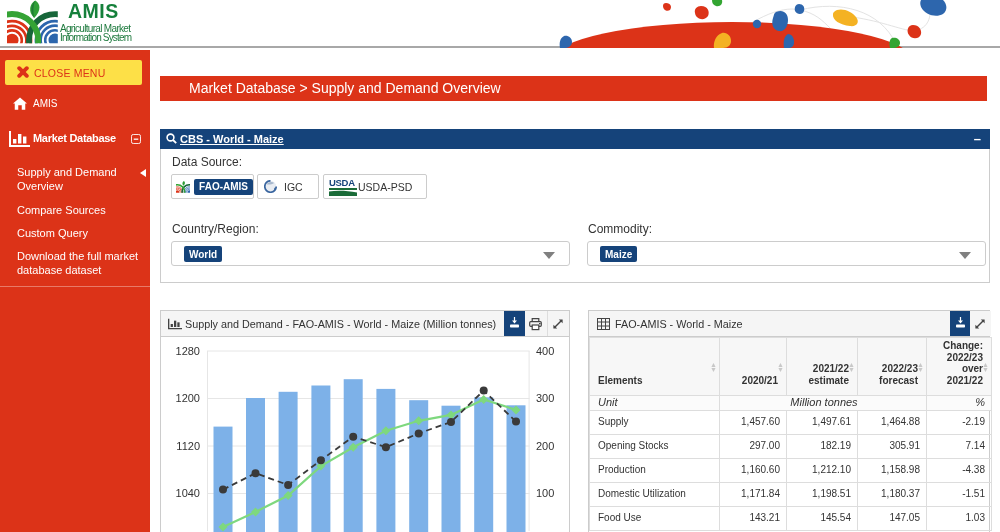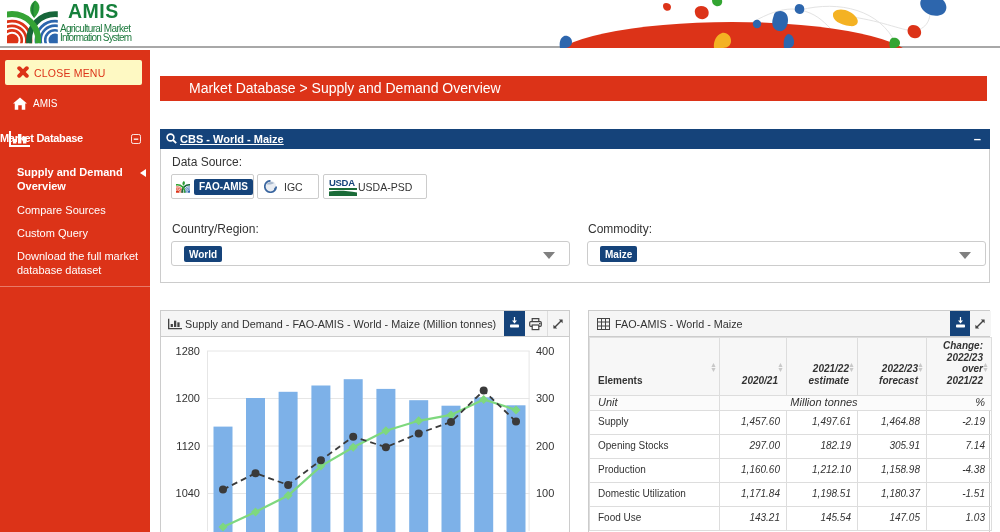--- a/index.html
+++ b/index.html
@@ -24,25 +24,25 @@
 .tbtn{position:absolute;top:0px;width:21px;height:25px;background:#f5f5f5;}
 .tbtn.navy{background:#15437a;}
 .vdiv{position:absolute;top:0;width:0;height:25px;border-left:1px solid #ddd;}
 #chartpanel{left:10px;width:410px;height:230px;}
 #tablepanel{left:438px;width:402px;height:230px;}
 
 table{border-collapse:collapse;width:402px;font-size:10px;color:#333;table-layout:fixed;}
 th,td{border:1px solid #ddd;}
 th{background:#f7f7f7;font-size:10px;vertical-align:bottom;padding:0px 8px 8px 8px;position:relative;line-height:11.8px;height:58px;}
 td{padding:4px 6px 5px 8px;line-height:14px;}
-.num{text-align:right;font-style:italic;}
+.num{text-align:right;}
 .unitrow td{font-style:italic;font-size:11px;background:#fbfbfb;padding:0 6px 1px 8px;line-height:13px;}
 .caret{position:absolute;right:2px;top:24px;color:#c8c8c8;font-size:7px;line-height:5px;font-weight:normal;}
 
-#closebtn{position:absolute;left:5px;top:10px;width:137px;height:25px;background:#fef9c3;border-radius:2px;}
+#closebtn{position:absolute;left:5px;top:10px;width:137px;height:25px;background:#fde047;border-radius:2px;}
 #closebtn span{position:absolute;left:29px;top:7px;color:#dc3318;font-size:10.5px;letter-spacing:0.2px;}
 .sitem{position:absolute;left:0;color:#fff;font-size:11px;line-height:13.5px;}
 </style>
 </head>
 <body>
 <div id="header">
   <svg id="logo" width="133" height="48" viewBox="0 0 133 48" style="position:absolute;left:7px;top:0;">
     <clipPath id="lg">
         <rect x="0" y="0" width="50.8" height="43.2"></rect>
       </clipPath>
@@ -109,27 +109,27 @@
       </svg>
     <span style="padding-left:33px;font-size:10px;line-height:14px;display:inline-block;">AMIS</span>
   </div>
   <div class="sitem" style="top:81px;font-weight:bold;font-size:11px;line-height:14px;">
     <svg width="21" height="16" viewBox="0 0 21 16" style="position:absolute;left:9px;top:0px;">
         <path d="M0 0 L2 0 L2 14 L21 14 L21 16 L0 16 Z" fill="#fff"></path>
         <rect x="4" y="8" width="3.4" height="4.5" fill="#fff"></rect>
         <rect x="9" y="3" width="3.4" height="9.5" fill="#fff"></rect>
         <rect x="14" y="5.5" width="3.4" height="7" fill="#fff"></rect>
       </svg>
-    <span style="font-size:11px;letter-spacing:-0.3px;">Market Database</span>
+    <span style="padding-left:33px;font-size:11px;letter-spacing:-0.3px;">Market Database</span>
     <svg width="10" height="10" viewBox="0 0 11 11" style="position:absolute;left:131px;top:2.5px;">
         <rect x="0.5" y="0.5" width="10" height="10" rx="2" fill="none" stroke="#fff"></rect>
         <rect x="3" y="5" width="5" height="1.4" fill="#fff"></rect>
       </svg>
   </div>
-  <div class="sitem" style="top:116px;font-weight:bold;left:17px;width:110px;">Supply and Demand Overview
+  <div class="sitem" style="top:116px;font-weight:normal;left:17px;width:110px;">Supply and Demand Overview
     <span style="position:absolute;left:123px;top:3px;width:0;height:0;border-top:4px solid transparent;border-bottom:4px solid transparent;border-right:6px solid #fff;"></span>
   </div>
   <div class="sitem" style="top:154px;left:17px;">Compare Sources</div>
   <div class="sitem" style="top:177px;left:17px;">Custom Query</div>
   <div class="sitem" style="top:200px;left:17px;width:131px;">Download the full market database dataset</div>
   <div style="position:absolute;top:236px;left:0;width:150px;border-top:1px solid rgba(255,255,255,0.35);"></div>
 </div>
 <div id="main">
   <div id="crumb">Market Database &gt; Supply and Demand Overview</div>
   <div id="fpanel">

